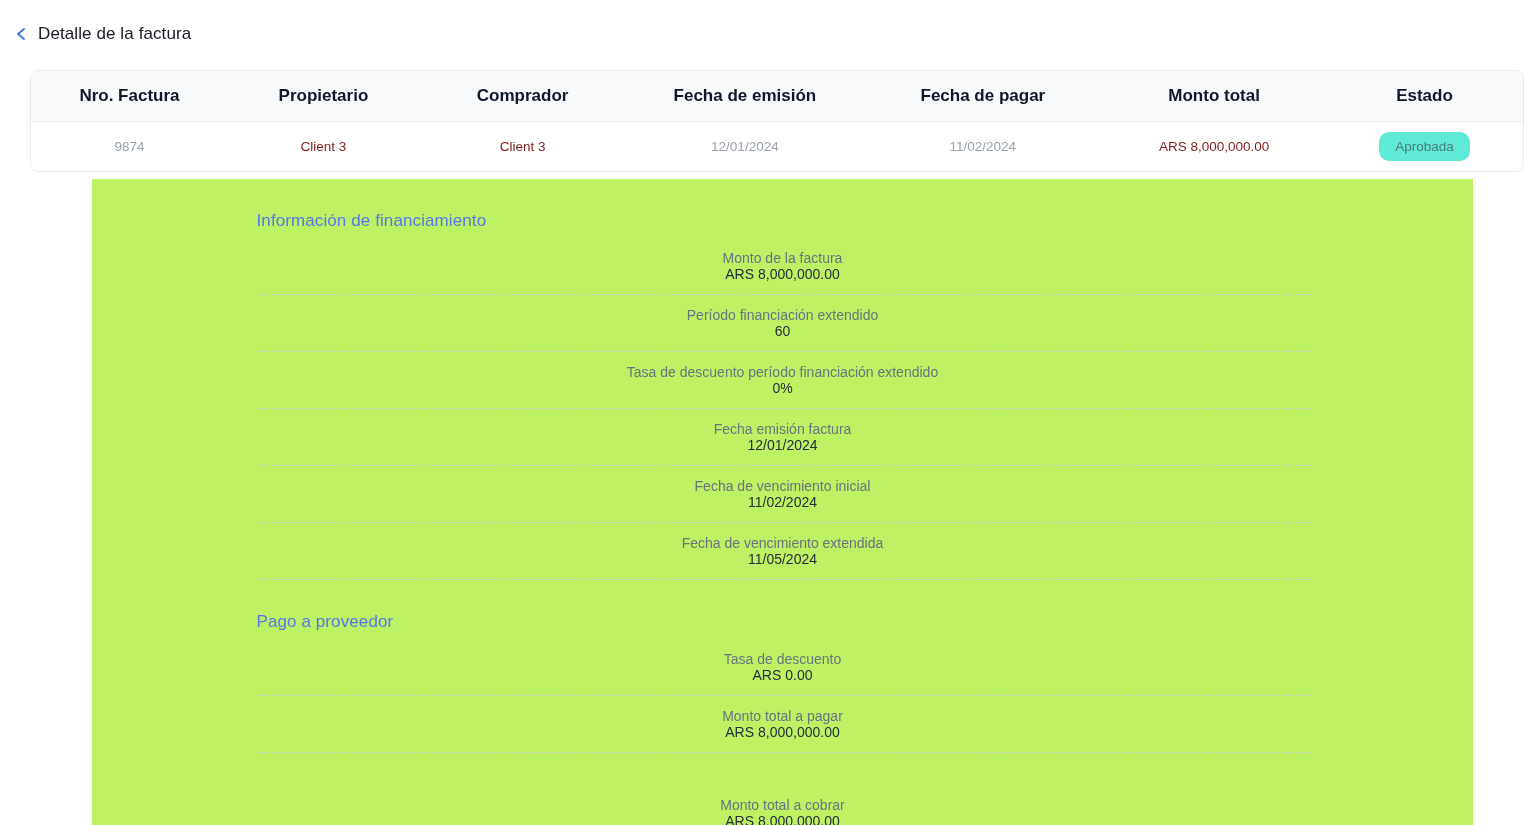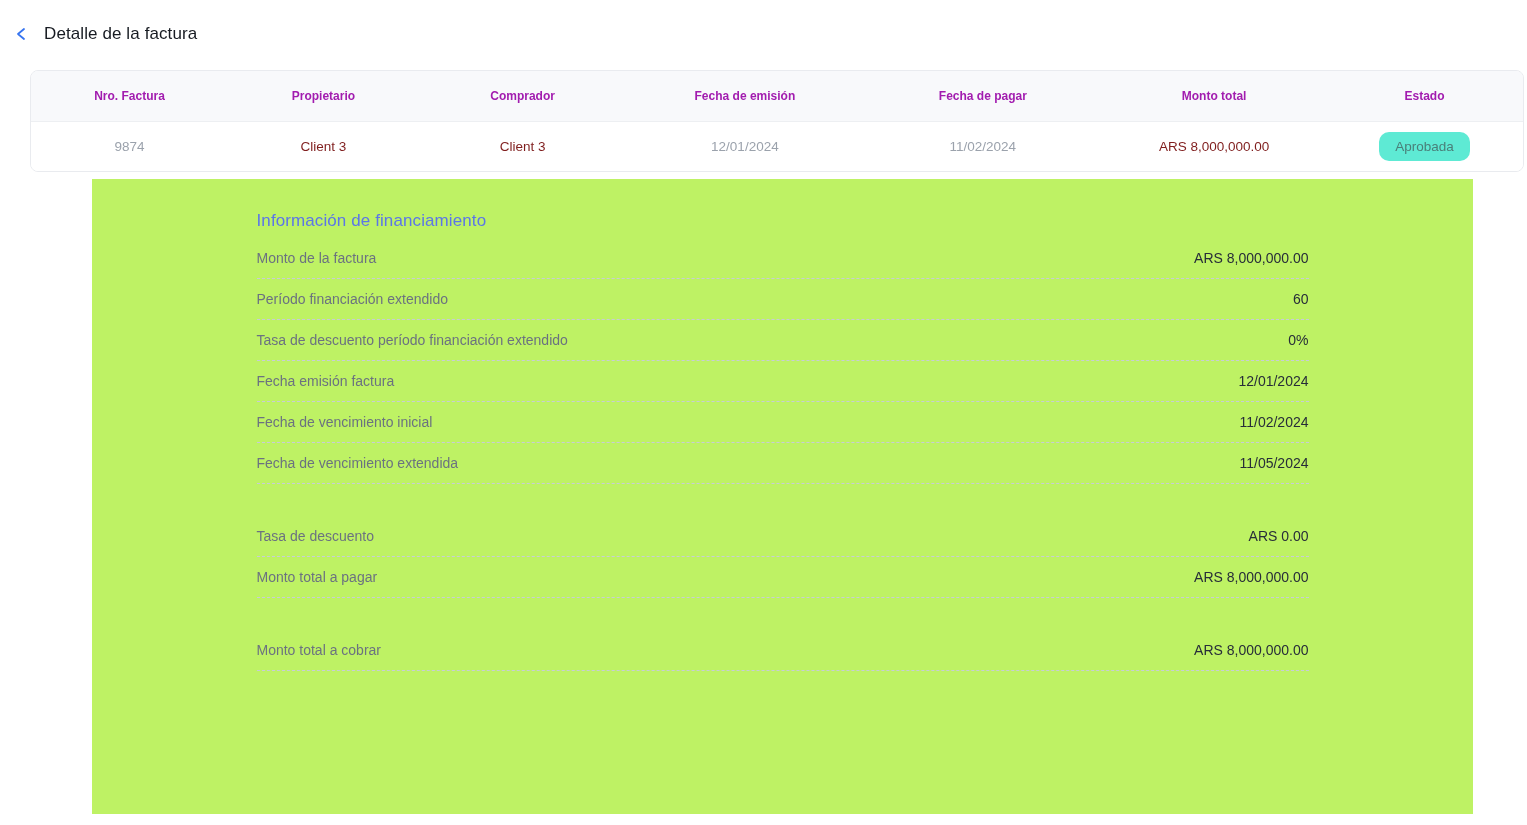--- a/index.html
+++ b/index.html
@@ -7,21 +7,21 @@
   body {
     width: 1527px; height: 825px;
     background: #ffffff;
     font-family: "Liberation Sans", sans-serif;
     overflow: hidden;
     -webkit-font-smoothing: antialiased;
   }
 
   
   .page-header {
-    display: flex; align-items: center; gap: 15px;
+    display: flex; align-items: center; gap: 9px;
     margin: 24px 0 0 13px;
   }
   .back-button { display: flex; align-items: center; cursor: pointer; padding: 2px; }
   .page-title {
     margin: 0; font-size: 17px; font-weight: 500; color: #171b22; letter-spacing: .1px;
   }
 
   
   .table-card {
     margin: 26px 0 0 30px;
@@ -33,21 +33,21 @@
   }
   .table-header, .table-row {
     display: grid;
     grid-template-columns: 13.2% 12.8% 13.9% 15.9% 16% 15% 13.2%;
     align-items: center;
     height: 50px;
   }
   .table-header { background: #f8f9fb; }
   .th {
     text-align: center;
-    font-size: 12px; font-weight: 700; color: #a21caf;
+    font-size: 17px; font-weight: 700; color: #0f172a;
     white-space: nowrap;
   }
   .table-row { background: #ffffff; border-top: 1px solid #edeff2; }
   .td {
     text-align: center;
     font-size: 13.5px; color: #9ba2ac;
     white-space: nowrap;
   }
   .td.strong { font-weight: 400; color: #7f1d1d; }
   .badge {
@@ -73,20 +73,21 @@
   .section-title {
     margin: 0 0 7px 0;
     font-size: 17px; font-weight: 500;
     color: #5b76e8;
     letter-spacing: .1px;
   }
   .detail-row {
     display: flex; justify-content: space-between; align-items: center;
     padding: 12px 0;
     border-bottom: 1px dashed #c7ccd8;
+    flex-direction: column;
   }
   .detail-row .label { font-size: 14px; color: #6b7280; }
   .detail-row .value { font-size: 14px; color: #272d39; }
 </style>
 </head>
 <body>
 
 <div class="page">
 
   <div class="page-header">
@@ -142,20 +143,21 @@
           <div class="detail-row">
             <span class="label">Fecha de vencimiento inicial</span>
             <span class="value">11/02/2024</span>
           </div>
           <div class="detail-row">
             <span class="label">Fecha de vencimiento extendida</span>
             <span class="value">11/05/2024</span>
           </div>
         </section>
         <section class="section">
+          <h2 class="section-title">Pago a proveedor</h2>
           <div class="detail-row">
             <span class="label">Tasa de descuento</span>
             <span class="value">ARS 0.00</span>
           </div>
           <div class="detail-row">
             <span class="label">Monto total a pagar</span>
             <span class="value">ARS 8,000,000.00</span>
           </div>
         </section>
         <section class="section">

